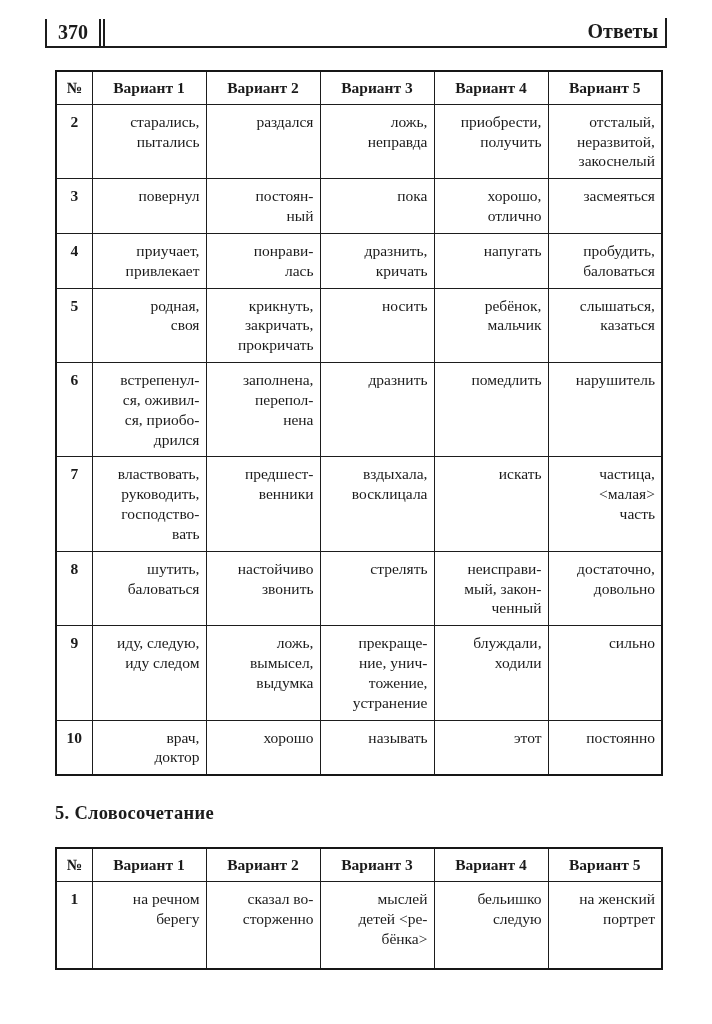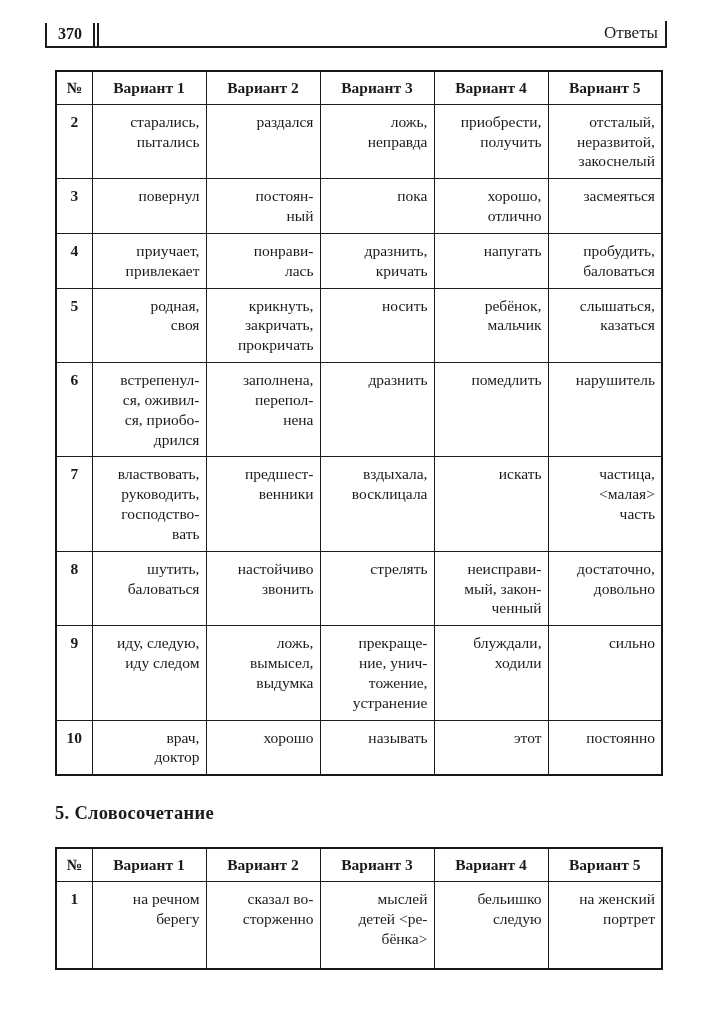--- a/index.html
+++ b/index.html
@@ -27,28 +27,28 @@
     border-right: 2px solid #1c1c1c;
     padding-right: 2px;
     display: inline-block;
   }
   .pageno {
     display: inline-block;
     border-left: 2px solid #1c1c1c;
     border-right: 2px solid #1c1c1c;
     padding: 3px 11px 4px 11px;
     font-weight: bold;
-    font-size: 16px;
+    font-size: 20px;
     line-height: 1;
   }
   .running-title {
     border-right: 2px solid #1c1c1c;
     padding: 3px 7px 5px 0;
-    font-weight: normal;
-    font-size: 17px;
+    font-weight: bold;
+    font-size: 20px;
     line-height: 1;
   }
   
   .content {
     margin: 22px 49px 0 55px;
     width: 608px;
   }
   table.answers {
     border-collapse: collapse;
     width: 608px;

